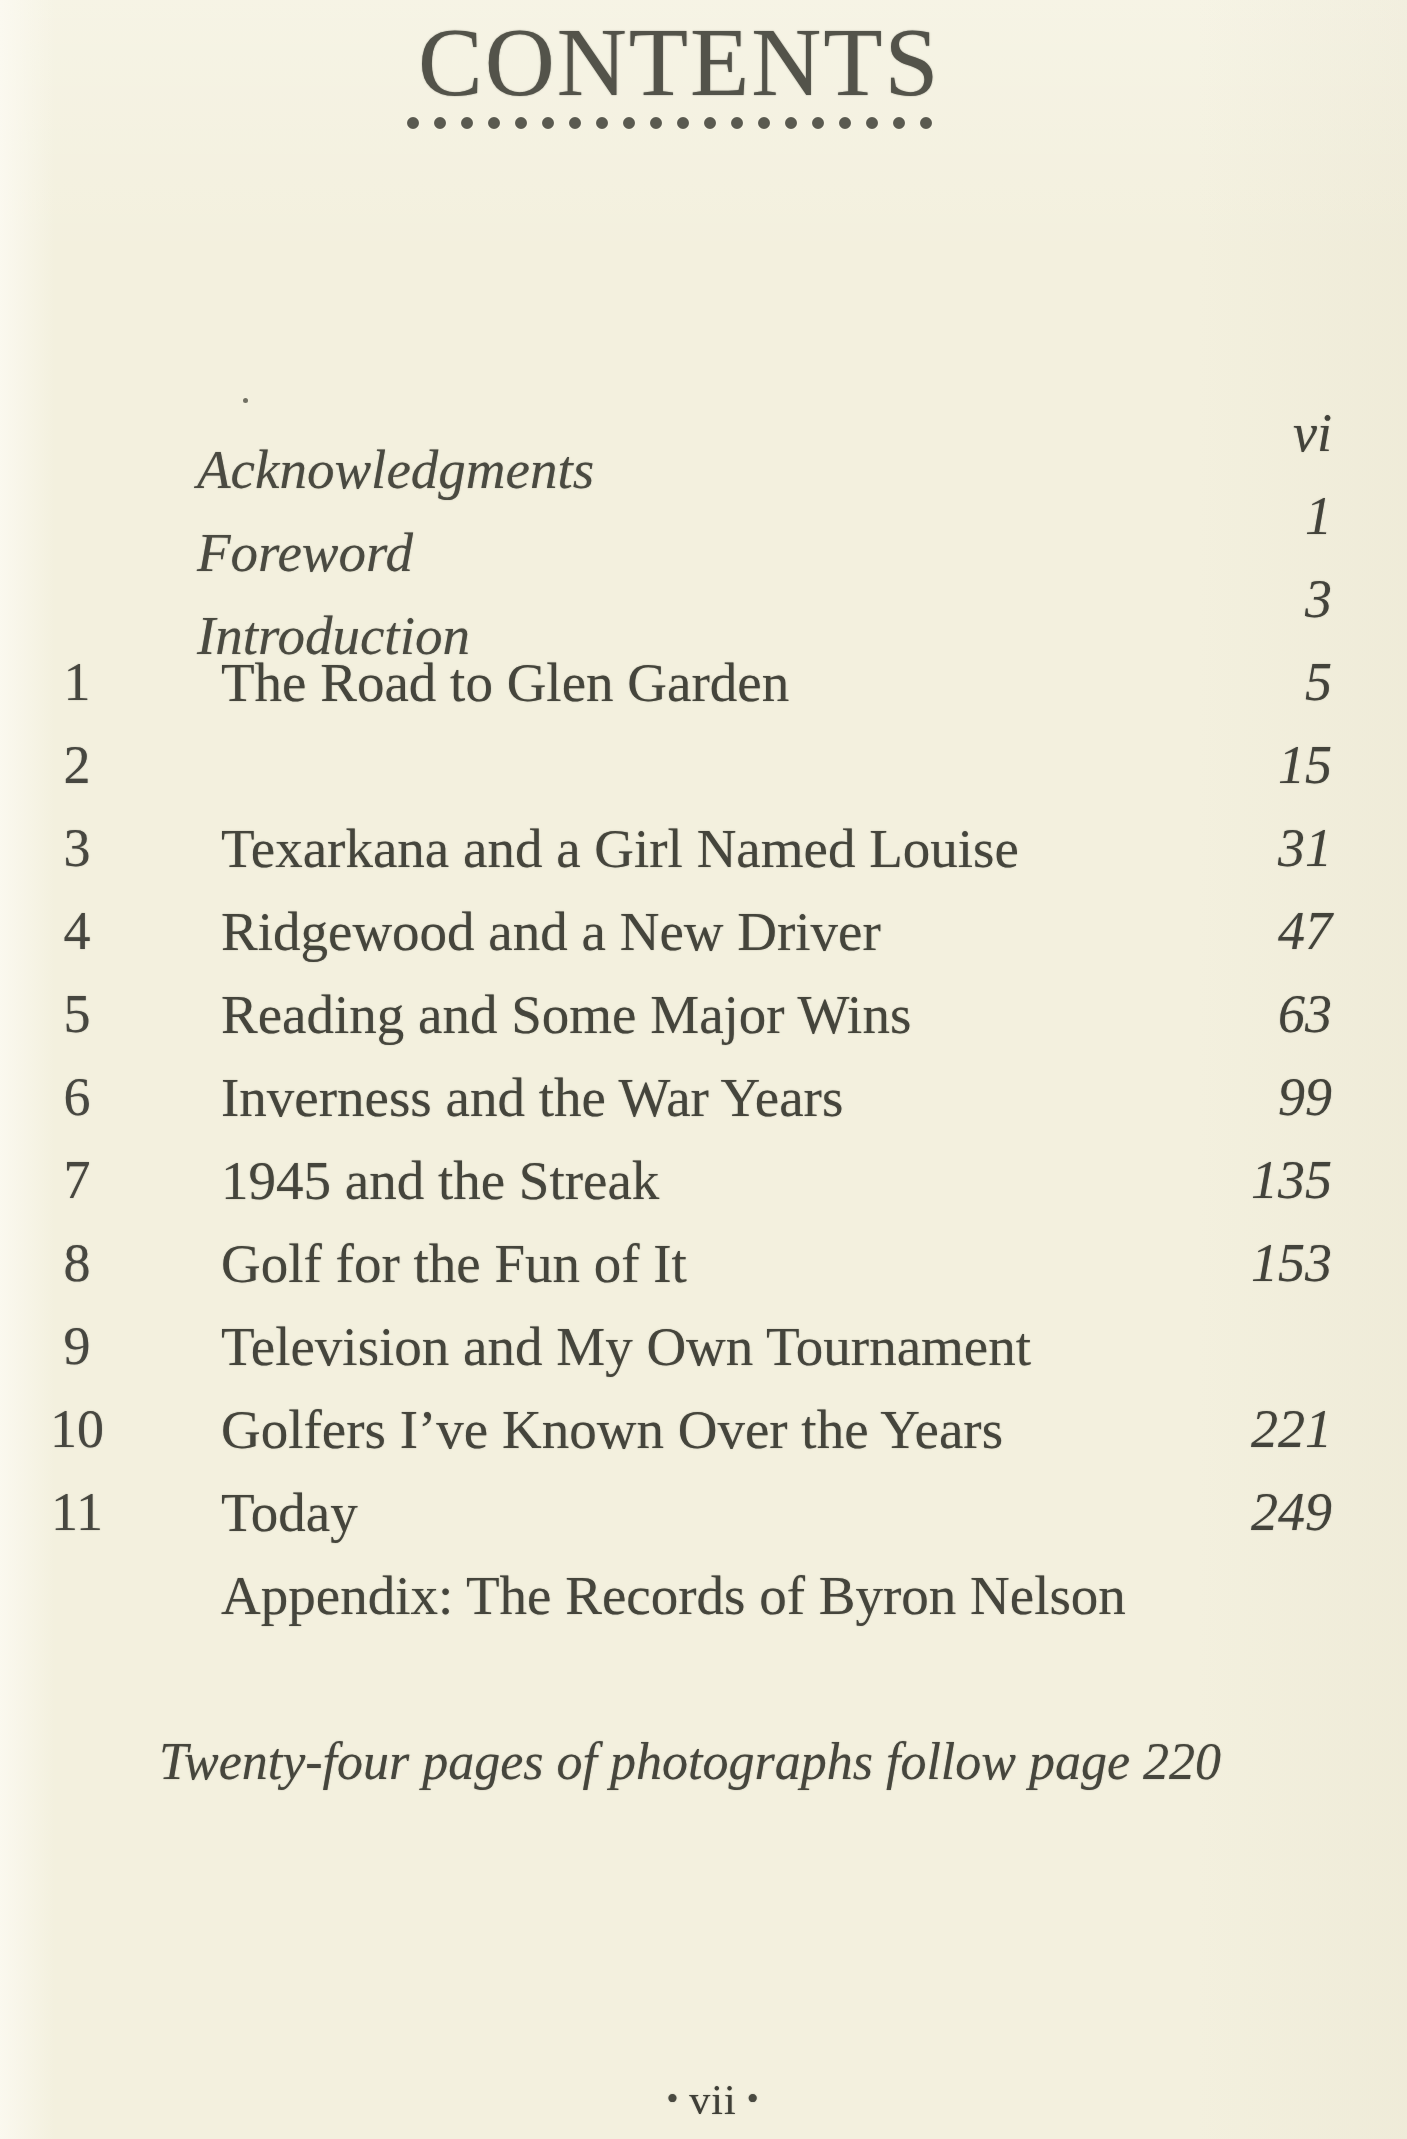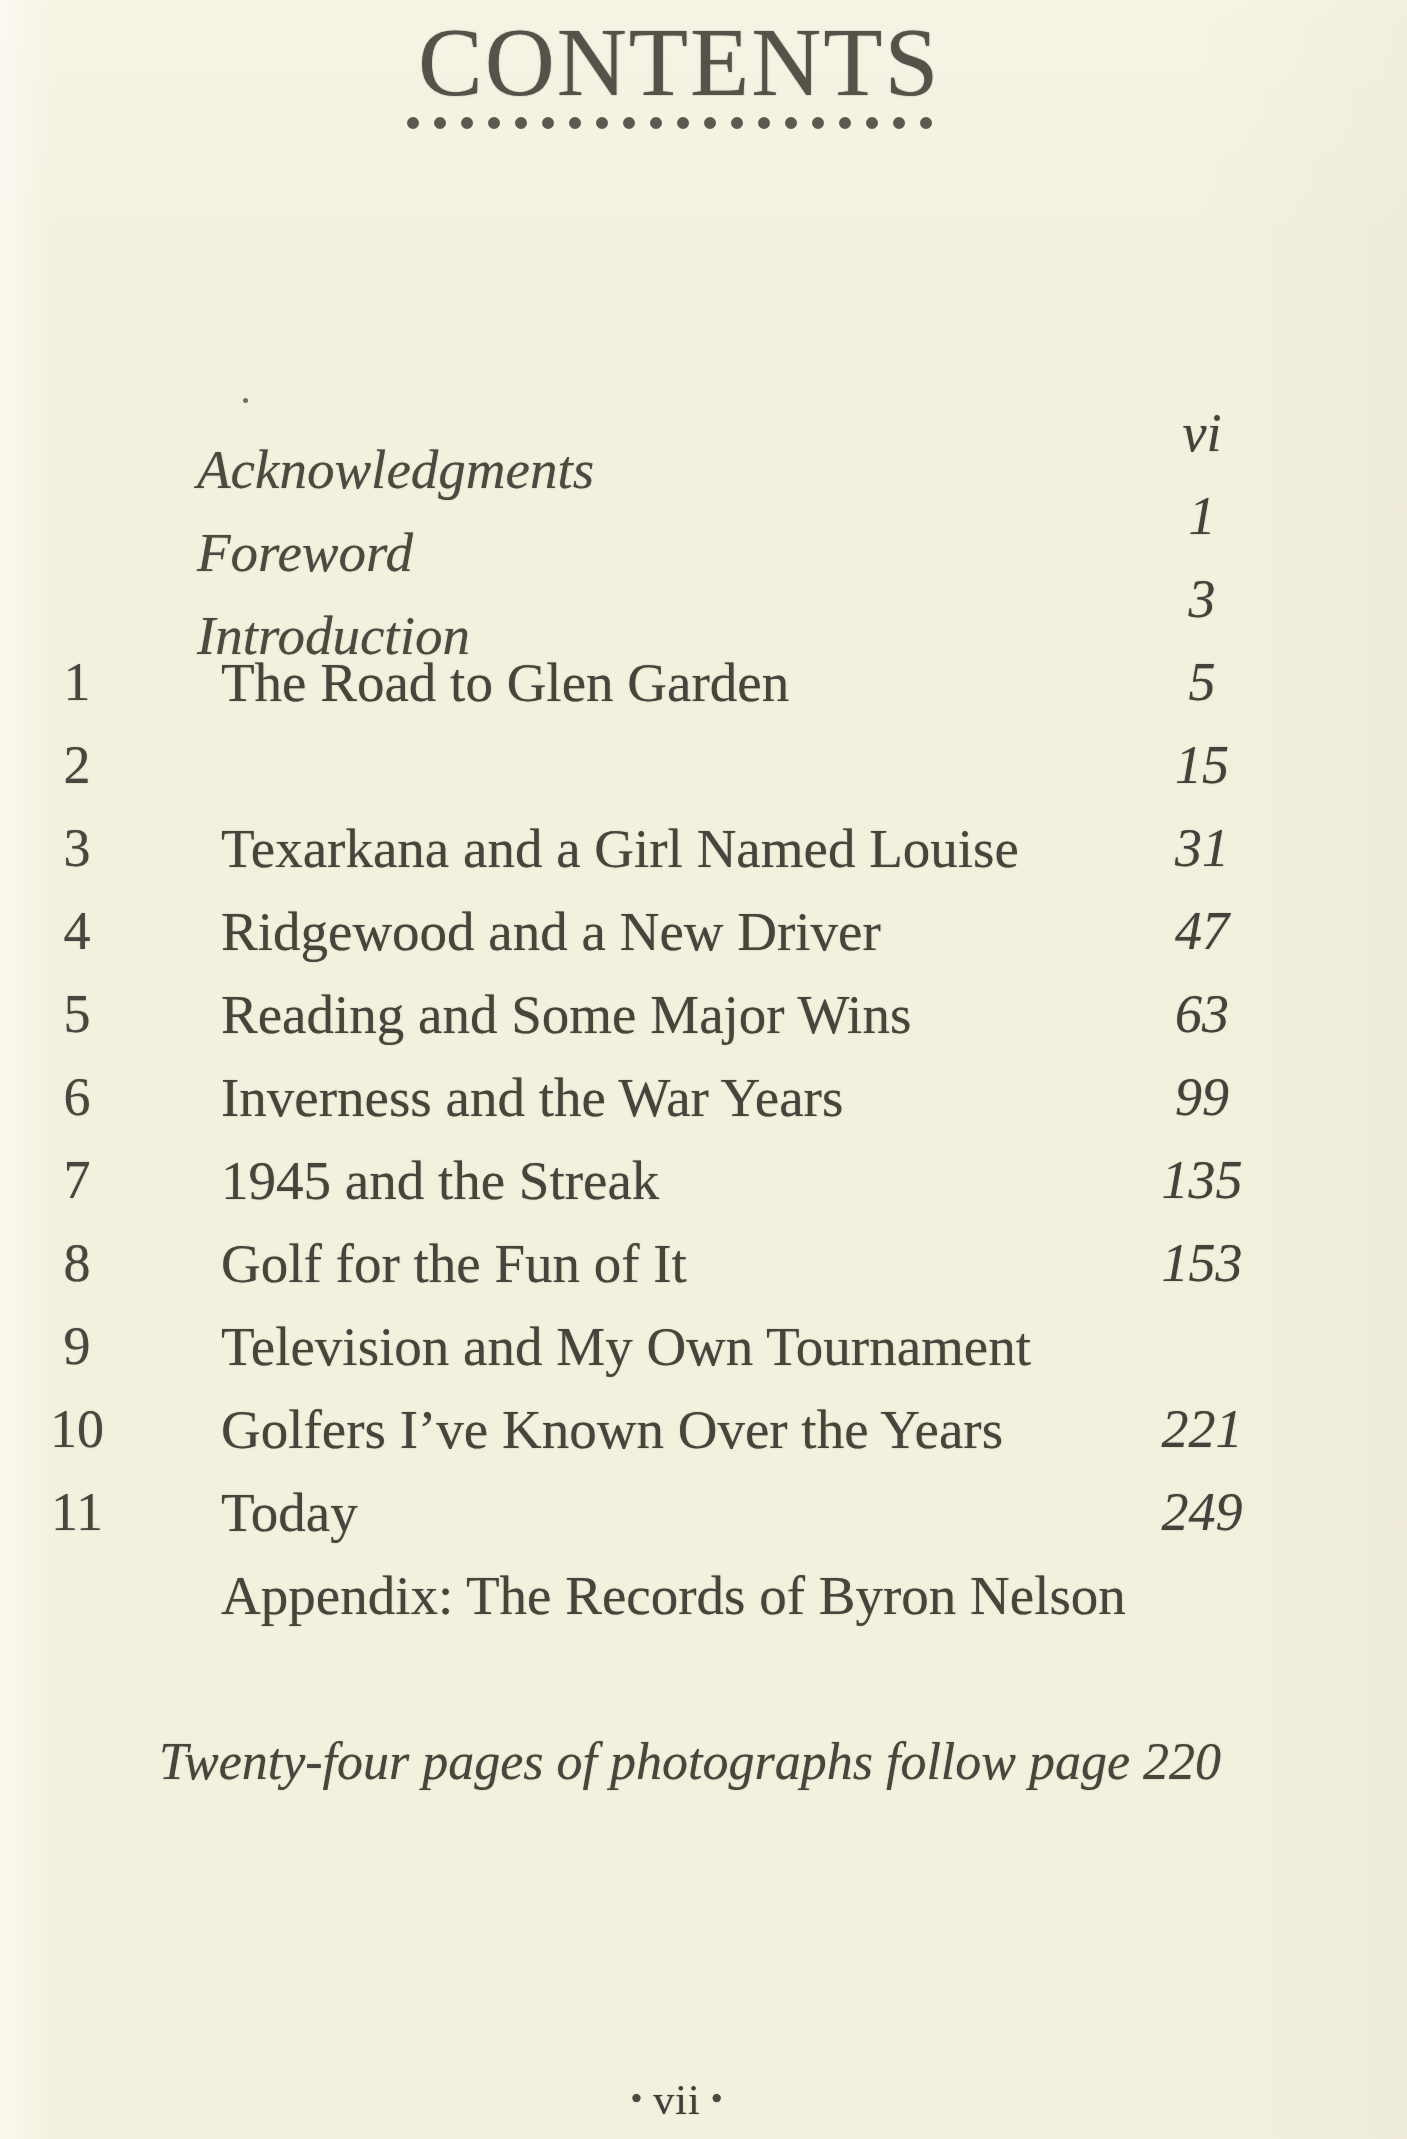--- a/index.html
+++ b/index.html
@@ -31,31 +31,31 @@
   }
 
   .row{ position:absolute; left:0; width:1407px; height:72px; font-size:55px; line-height:1.15; }
   .row .num{
     position:absolute; left:40px; width:74px; text-align:center;
     color:#474740; font-size:54px;
   }
   .row .titl{ position:absolute; left:221px; white-space:nowrap; color:#45453c; }
   .row.fm .titl{ left:197px; font-style:italic; color:#4a4a41;margin-top:36px; }
   .row .pg{
-    position:absolute; right:75px; width:260px; text-align:center;
+    position:absolute; right:75px; width:260px; text-align:right;
     font-style:italic; font-size:54px; color:#43433b;
   }
 
   .photo-note{
     position:absolute; top:1732px; left:690px; transform:translateX(-50%);
     font-style:italic; font-size:52px; white-space:nowrap; color:#46463d;
   }
 
   .footer{
-    position:absolute; top:2076px; left:677px; transform:translateX(-50%);
+    position:absolute; top:2076px; left:713px; transform:translateX(-50%);
     font-size:42px; white-space:nowrap; color:#3f3f37; letter-spacing:1px;text-align:right;
   }
   .footer .b{ font-size:34px; position:relative; top:-4px; padding:0 10px; color:#4a4a41; }
 
   .speck{
     position:absolute; left:243px; top:398px; width:5px; height:5px;
     border-radius:50%; background:rgba(70,70,58,.75);
   }
 </style>
 </head>

